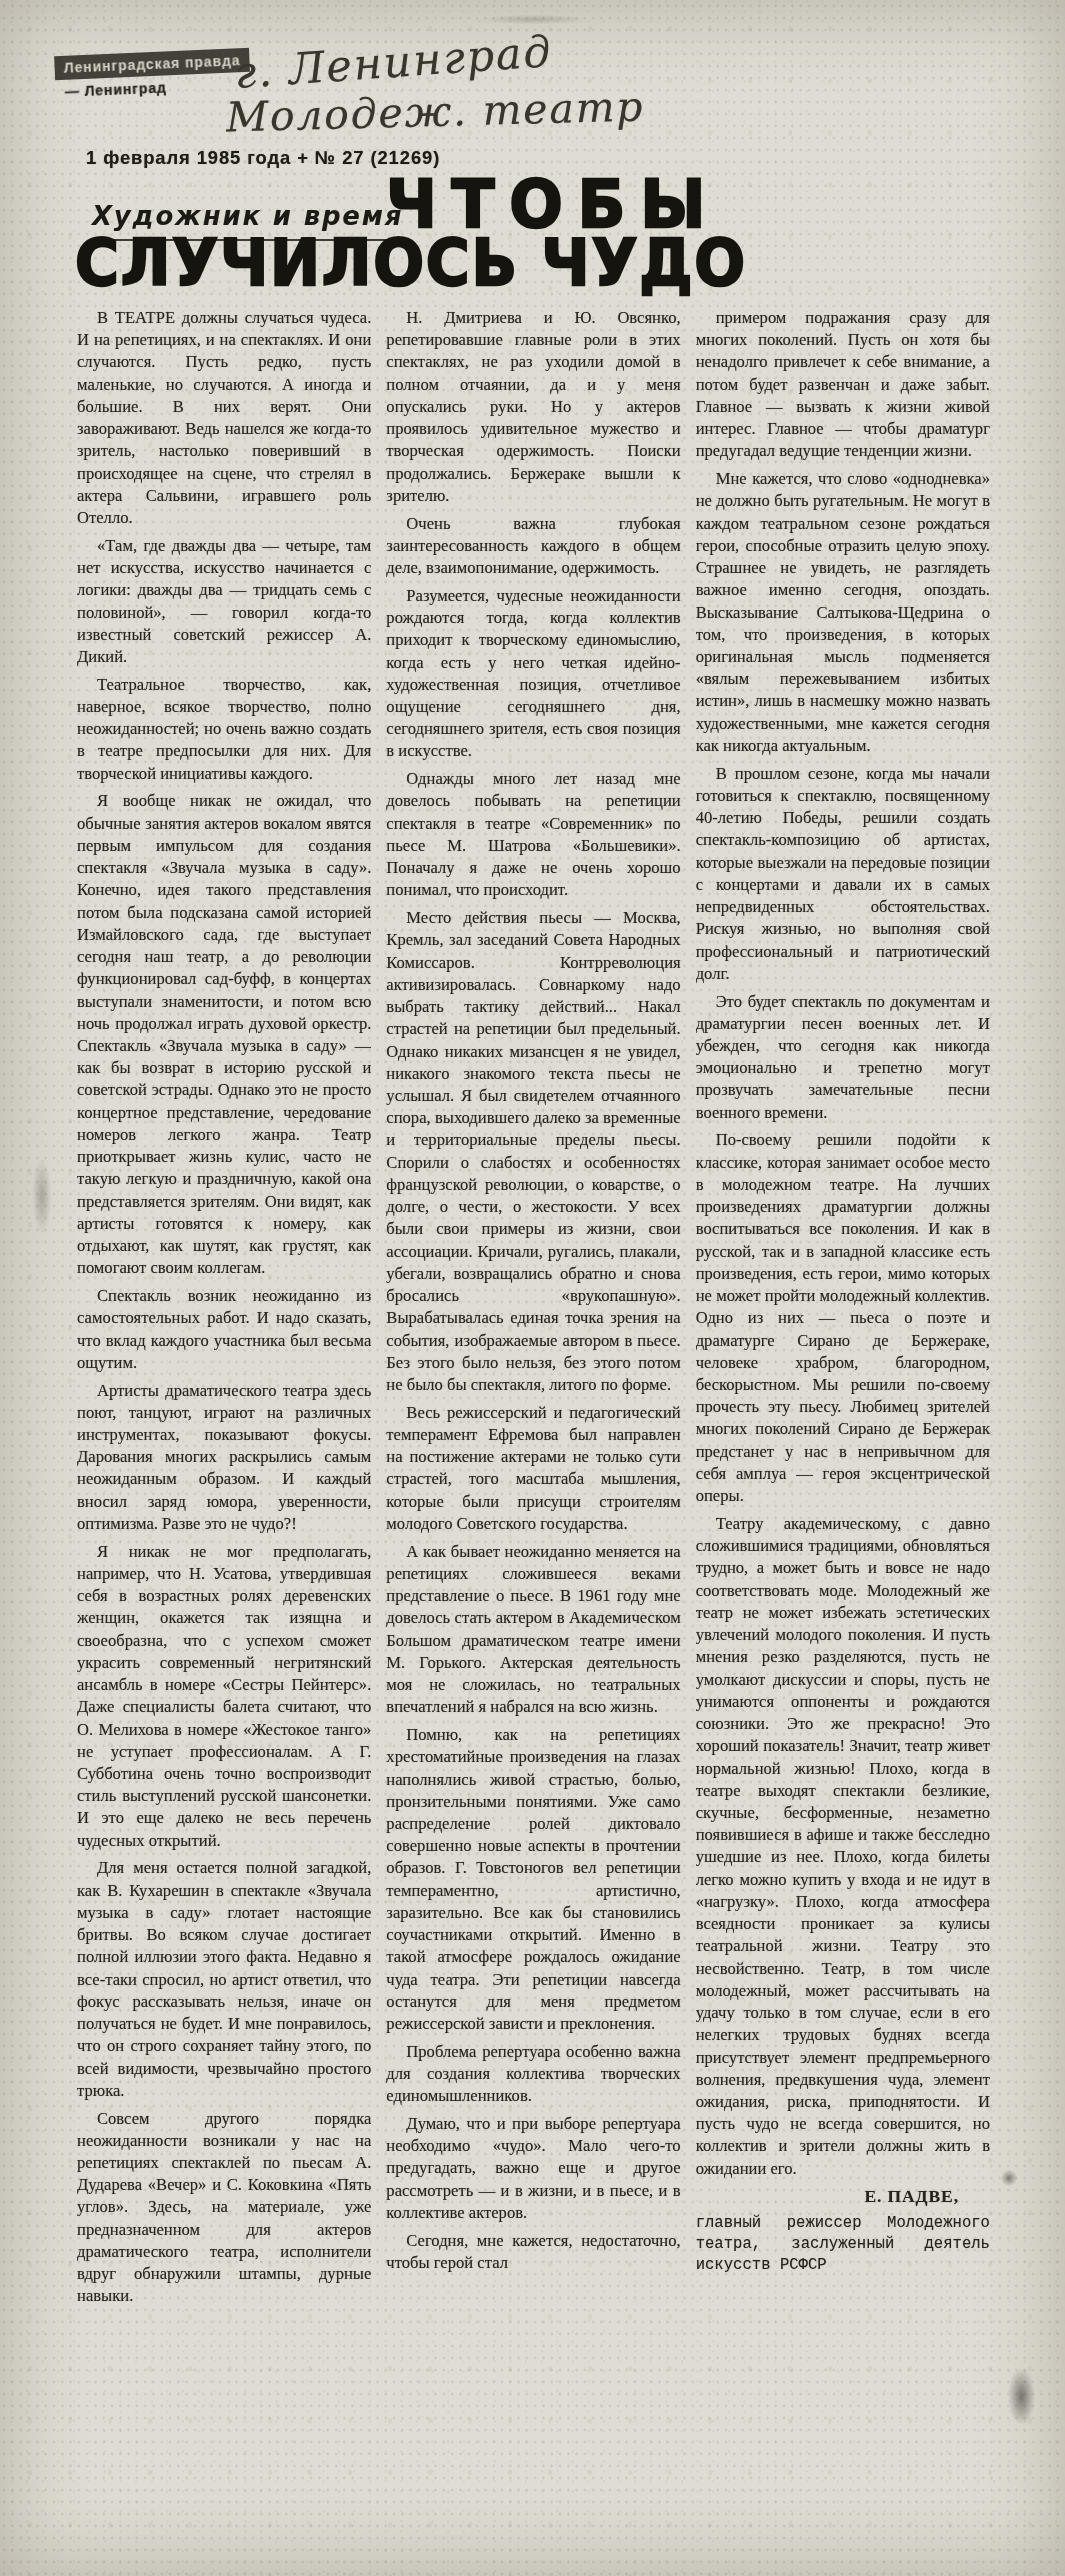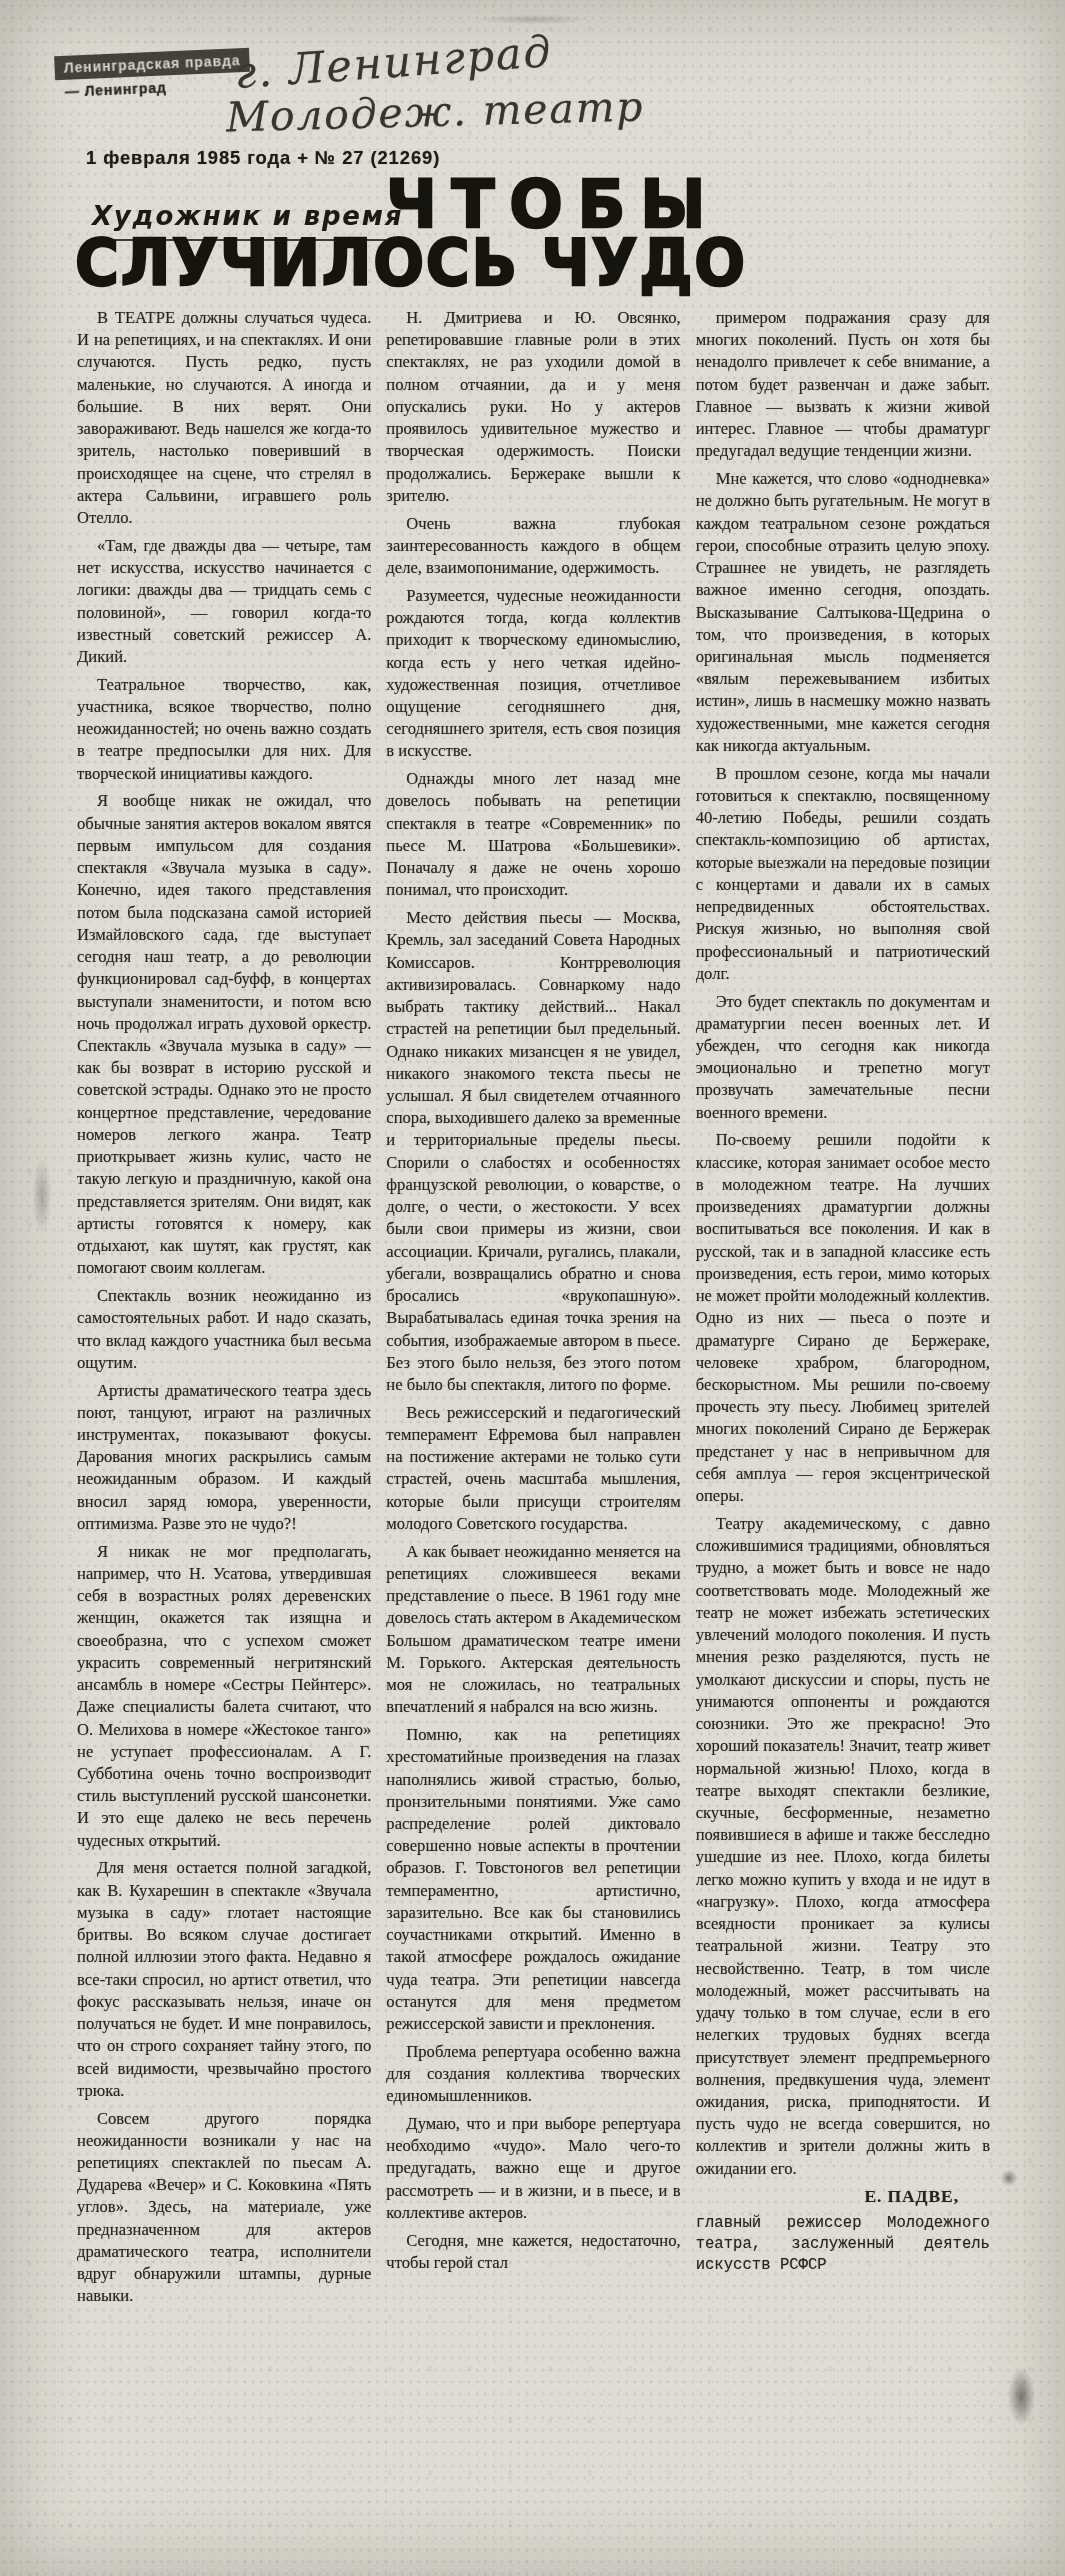--- a/index.html
+++ b/index.html
@@ -144,35 +144,35 @@
 
   <div class="rubric">Художник и время</div>
 
   <div class="headline-1">ЧТОБЫ</div>
   <div class="headline-2">СЛУЧИЛОСЬ ЧУДО</div>
 
   <div class="columns">
     <div class="col" lang="ru">
         <p class="para">В ТЕАТРЕ должны случаться чудеса. И на репетициях, и на спектаклях. И они случаются. Пусть редко, пусть маленькие, но случаются. А иногда и большие. В них верят. Они завораживают. Ведь нашелся же когда-то зритель, настолько поверивший в происходящее на сцене, что стрелял в актера Сальвини, игравшего роль Отелло.</p>
         <p class="para">«Там, где дважды два — четыре, там нет искусства, искусство начинается с логики: дважды два — тридцать семь с половиной», — говорил когда-то известный советский режиссер А. Дикий.</p>
-        <p class="para">Театральное творчество, как, участника, всякое творчество, полно неожиданностей; но очень важно создать в театре предпосылки для них. Для творческой инициативы каждого.</p>
+        <p class="para">Театральное творчество, как, наверное, всякое творчество, полно неожиданностей; но очень важно создать в театре предпосылки для них. Для творческой инициативы каждого.</p>
         <p class="para">Я вообще никак не ожидал, что обычные занятия актеров вокалом явятся первым импульсом для создания спектакля «Звучала музыка в саду». Конечно, идея такого представления потом была подсказана самой историей Измайловского сада, где выступает сегодня наш театр, а до революции функционировал сад-буфф, в концертах выступали знаменитости, и потом всю ночь продолжал играть духовой оркестр. Спектакль «Звучала музыка в саду» — как бы возврат в историю русской и советской эстрады. Однако это не просто концертное представление, чередование номеров легкого жанра. Театр приоткрывает жизнь кулис, часто не такую легкую и праздничную, какой она представляется зрителям. Они видят, как артисты готовятся к номеру, как отдыхают, как шутят, как грустят, как помогают своим коллегам.</p>
         <p class="para">Спектакль возник неожиданно из самостоятельных работ. И надо сказать, что вклад каждого участника был весьма ощутим.</p>
         <p class="para">Артисты драматического театра здесь поют, танцуют, играют на различных инструментах, показывают фокусы. Дарования многих раскрылись самым неожиданным образом. И каждый вносил заряд юмора, уверенности, оптимизма. Разве это не чудо?!</p>
         <p class="para">Я никак не мог предполагать, например, что Н. Усатова, утвердившая себя в возрастных ролях деревенских женщин, окажется так изящна и своеобразна, что с успехом сможет украсить современный негритянский ансамбль в номере «Сестры Пейнтерс». Даже специалисты балета считают, что О. Мелихова в номере «Жестокое танго» не уступает профессионалам. А Г. Субботина очень точно воспроизводит стиль выступлений русской шансонетки. И это еще далеко не весь перечень чудесных открытий.</p>
         <p class="para">Для меня остается полной загадкой, как В. Кухарешин в спектакле «Звучала музыка в саду» глотает настоящие бритвы. Во всяком случае достигает полной иллюзии этого факта. Недавно я все-таки спросил, но артист ответил, что фокус рассказывать нельзя, иначе он получаться не будет. И мне понравилось, что он строго сохраняет тайну этого, по всей видимости, чрезвычайно простого трюка.</p>
         <p class="para">Совсем другого порядка неожиданности возникали у нас на репетициях спектаклей по пьесам А. Дударева «Вечер» и С. Коковкина «Пять углов». Здесь, на материале, уже предназначенном для актеров драматического театра, исполнители вдруг обнаружили штампы, дурные навыки.</p>
       </div>
     <div class="col" lang="ru">
         <p class="para">Н. Дмитриева и Ю. Овсянко, репетировавшие главные роли в этих спектаклях, не раз уходили домой в полном отчаянии, да и у меня опускались руки. Но у актеров проявилось удивительное мужество и творческая одержимость. Поиски продолжались. Бержераке вышли к зрителю.</p>
         <p class="para">Очень важна глубокая заинтересованность каждого в общем деле, взаимопонимание, одержимость.</p>
         <p class="para">Разумеется, чудесные неожиданности рождаются тогда, когда коллектив приходит к творческому единомыслию, когда есть у него четкая идейно-художественная позиция, отчетливое ощущение сегодняшнего дня, сегодняшнего зрителя, есть своя позиция в искусстве.</p>
         <p class="para">Однажды много лет назад мне довелось побывать на репетиции спектакля в театре «Современник» по пьесе М. Шатрова «Большевики». Поначалу я даже не очень хорошо понимал, что происходит.</p>
         <p class="para">Место действия пьесы — Москва, Кремль, зал заседаний Совета Народных Комиссаров. Контрреволюция активизировалась. Совнаркому надо выбрать тактику действий... Накал страстей на репетиции был предельный. Однако никаких мизансцен я не увидел, никакого знакомого текста пьесы не услышал. Я был свидетелем отчаянного спора, выходившего далеко за временные и территориальные пределы пьесы. Спорили о слабостях и особенностях французской революции, о коварстве, о долге, о чести, о жестокости. У всех были свои примеры из жизни, свои ассоциации. Кричали, ругались, плакали, убегали, возвращались обратно и снова бросались «врукопашную». Вырабатывалась единая точка зрения на события, изображаемые автором в пьесе. Без этого было нельзя, без этого потом не было бы спектакля, литого по форме.</p>
-        <p class="para">Весь режиссерский и педагогический темперамент Ефремова был направлен на постижение актерами не только сути страстей, очень масштаба мышления, которые были присущи строителям молодого Советского государства.</p>
+        <p class="para">Весь режиссерский и педагогический темперамент Ефремова был направлен на постижение актерами не только сути страстей, того масштаба мышления, которые были присущи строителям молодого Советского государства.</p>
         <p class="para">А как бывает неожиданно меняется на репетициях сложившееся веками представление о пьесе. В 1961 году мне довелось стать актером в Академическом Большом драматическом театре имени М. Горького. Актерская деятельность моя не сложилась, но театральных впечатлений я набрался на всю жизнь.</p>
         <p class="para">Помню, как на репетициях хрестоматийные произведения на глазах наполнялись живой страстью, болью, пронзительными понятиями. Уже само распределение ролей диктовало совершенно новые аспекты в прочтении образов. Г. Товстоногов вел репетиции темпераментно, артистично, заразительно. Все как бы становились соучастниками открытий. Именно в такой атмосфере рождалось ожидание чуда театра. Эти репетиции навсегда останутся для меня предметом режиссерской зависти и преклонения.</p>
         <p class="para">Проблема репертуара особенно важна для создания коллектива творческих единомышленников.</p>
         <p class="para">Думаю, что и при выборе репертуара необходимо «чудо». Мало чего-то предугадать, важно еще и другое рассмотреть — и в жизни, и в пьесе, и в коллективе актеров.</p>
         <p class="para">Сегодня, мне кажется, недостаточно, чтобы герой стал</p>
       </div>
     <div class="col" lang="ru">
       <div>
           <p class="para">примером подражания сразу для многих поколений. Пусть он хотя бы ненадолго привлечет к себе внимание, а потом будет развенчан и даже забыт. Главное — вызвать к жизни живой интерес. Главное — чтобы драматург предугадал ведущие тенденции жизни.</p>
           <p class="para">Мне кажется, что слово «однодневка» не должно быть ругательным. Не могут в каждом театральном сезоне рождаться герои, способные отразить целую эпоху. Страшнее не увидеть, не разглядеть важное именно сегодня, опоздать. Высказывание Салтыкова-Щедрина о том, что произведения, в которых оригинальная мысль подменяется «вялым пережевыванием избитых истин», лишь в насмешку можно назвать художественными, мне кажется сегодня как никогда актуальным.</p>

